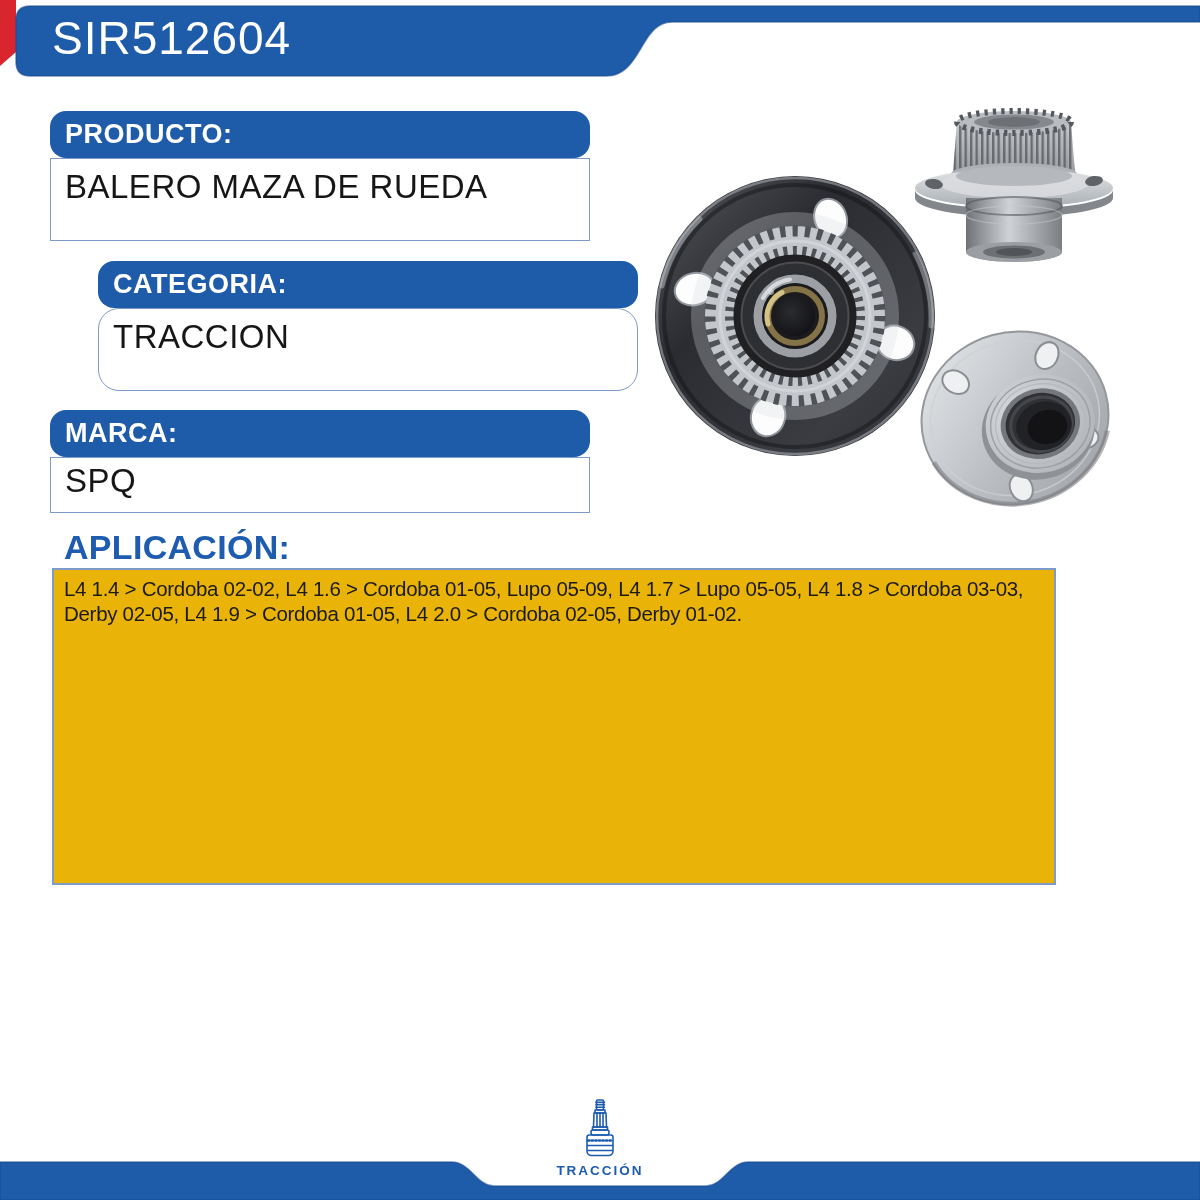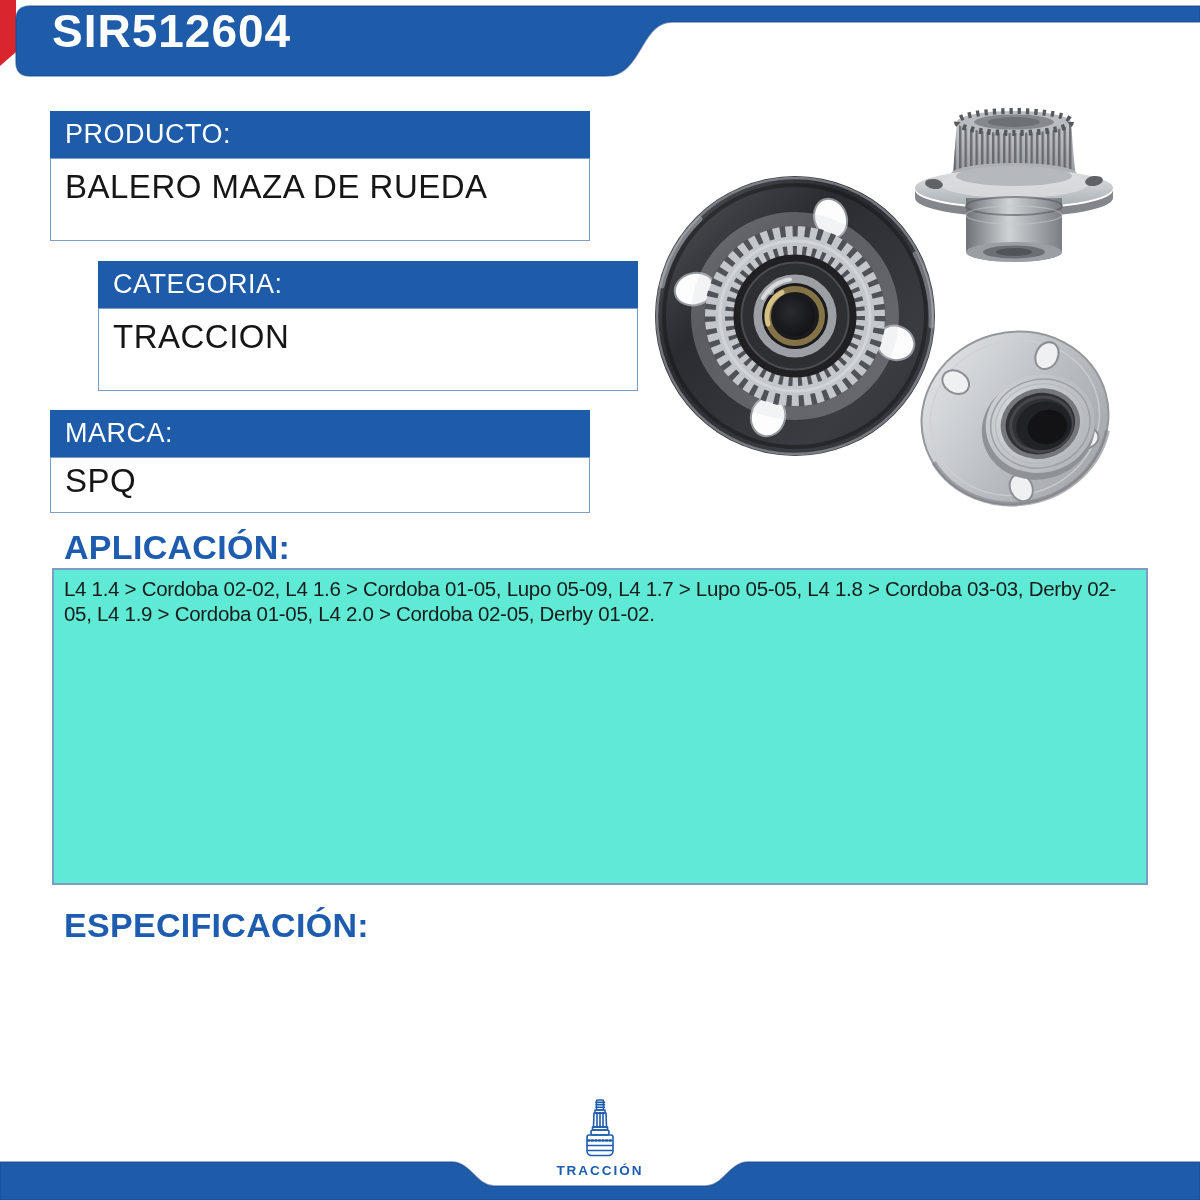--- a/index.html
+++ b/index.html
@@ -3,50 +3,51 @@
 <meta charset="utf-8">
 <style>
   html,body{margin:0;padding:0;background:#fff;}
   .page{
     position:relative;width:1200px;height:1200px;background:#ffffff;
     font-family:"Liberation Sans", sans-serif;overflow:hidden;
   }
   
   .header-svg{position:absolute;left:0;top:0;}
   .sku{
-    position:absolute;left:52px;top:4px;font-size:46px;font-weight:bold;
+    position:absolute;left:52px;top:11px;font-size:46px;font-weight:normal;
     color:#ffffff;letter-spacing:1px;
   }
   
   .field{position:absolute;left:50px;width:540px;}
   .field-label{
     background:#1e5ba9;color:#ffffff;height:47px;line-height:47px;
-    padding-left:15px;font-size:27px;font-weight:normal;letter-spacing:.5px;
+    padding-left:15px;font-size:27px;font-weight:bold;letter-spacing:.5px;
     box-sizing:border-box;
+    border-radius:16px;
   }
   .field-box{
     background:#ffffff;border:1.5px solid #7d9bc8;box-sizing:border-box;
   }
   .field-value{
     font-size:33px;color:#161616;padding:9px 0 0 14px;font-weight:normal;
     letter-spacing:.5px;
   }
   .f-producto{top:111px;}  .f-producto .field-box{height:83px;}
-  .f-categoria{top:261px;padding-left:48px;} .f-categoria .field-box{height:83px;}
+  .f-categoria{top:261px;padding-left:48px;} .f-categoria .field-box{height:83px;border-radius:21px;}
   .f-marca{top:410px;}     .f-marca .field-box{height:56px;}
   .f-marca .field-value{padding-top:4px;}
   
   .area-heading{
     position:absolute;left:64px;color:#1d5caf;font-size:34px;font-weight:bold;
     letter-spacing:.3px;
   }
   .h-aplicacion{top:528px;}
   .h-especificacion{top:906px;}
   .area-box{
-    position:absolute;left:52px;width:1096px;background:#5eead4;
+    position:absolute;left:52px;width:1004px;background:#eab308;
     border:2px solid #7d9bc8;box-sizing:border-box;
   }
   .b-aplicacion{top:568px;height:317px;}
   .b-especificacion{top:957px;height:131px;}
   .area-box p{
     margin:6px 10px;font-size:20.5px;line-height:1.22;color:#1b1b1b;
     letter-spacing:-0.3px;
   }
   
   .photo{position:absolute;left:630px;top:70px;}
@@ -197,21 +198,20 @@
       <ellipse cx="26" cy="15" rx="28" ry="24" fill="#212226"></ellipse>
       <ellipse cx="29" cy="17" rx="20" ry="17" fill="#131316"></ellipse>
     </g>
   </svg>
 
   <div class="area-heading h-aplicacion">APLICACIÓN:</div>
   <div class="area-box b-aplicacion">
     <p>L4 1.4 &gt; Cordoba 02-02, L4 1.6 &gt; Cordoba 01-05, Lupo 05-09, L4 1.7 &gt; Lupo 05-05, L4 1.8 &gt; Cordoba 03-03, Derby 02-05, L4 1.9 &gt; Cordoba 01-05, L4 2.0 &gt; Cordoba 02-05, Derby 01-02.</p>
   </div>
 
-  <div class="area-heading h-especificacion">ESPECIFICACIÓN:</div>
 
   <svg class="cv-icon" width="32" height="58" viewBox="0 0 32 58">
     <g fill="none" stroke="#1d5caf" stroke-width="1.6" stroke-linejoin="round" stroke-linecap="round">
       <rect x="12.5" y="1" width="7" height="10" rx="1"></rect>
       <path d="M12,3.4 H20.5 M12,5.8 H20.5 M12,8.2 H20.5"></path>
       <rect x="11" y="11" width="10" height="3"></rect>
       <path d="M10,14 H22 L22.5,28 H9.5 Z"></path>
       <path d="M13,14 V28 M16,14 V28 M19,14 V28"></path>
       <path d="M8.5,28 H23.5 V31 H8.5 Z"></path>
       <rect x="7" y="31" width="18" height="5" rx="2"></rect>

